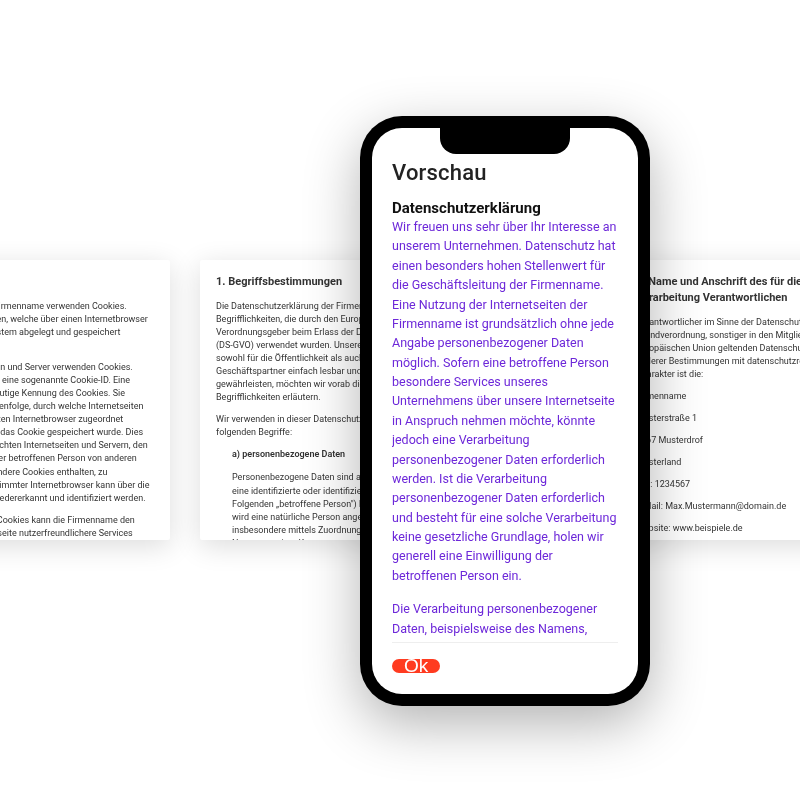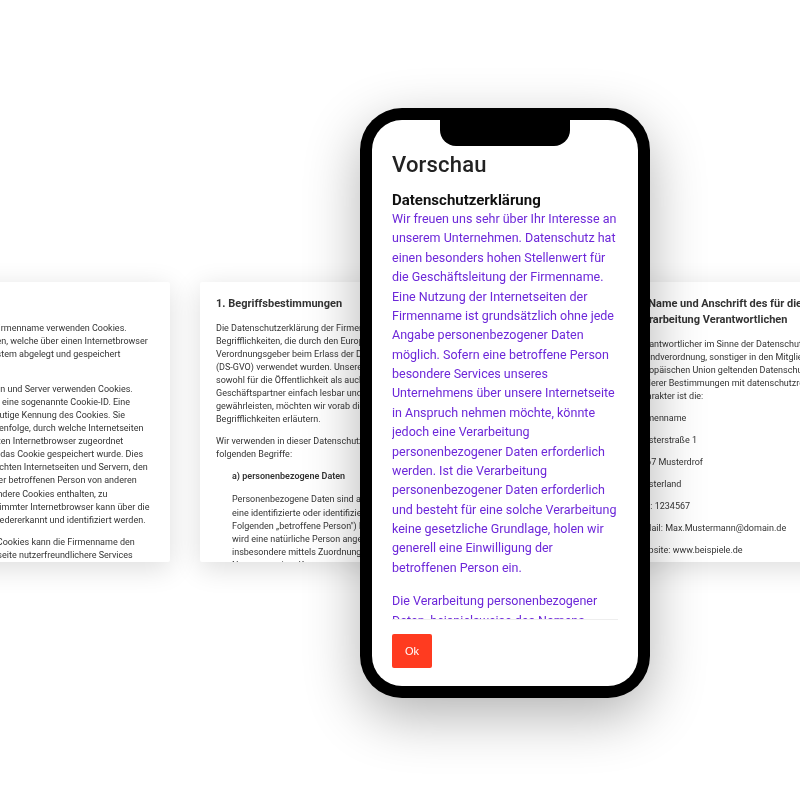--- a/index.html
+++ b/index.html
@@ -3,21 +3,21 @@
 <meta charset="utf-8">
 <style>
   * { box-sizing: border-box; margin: 0; padding: 0; }
   html, body { width: 800px; height: 800px; background: #ffffff; overflow: hidden; font-family: -apple-system, BlinkMacSystemFont, "Segoe UI", Roboto, Helvetica, Arial, sans-serif; color: #222; }
 
   .stage { position: relative; width: 800px; height: 800px; }
 
   
   .card {
     position: absolute;
-    top: 282px;
+    top: 260px;
     height: 280px;
     background: #fff;
     box-shadow: 0 6px 28px rgba(0,0,0,.14);
     border-radius: 2px;
     padding: 14px 16px;
     font-size: 9px;
     line-height: 1.45;
     color: #333;
     overflow: hidden;
   }
@@ -27,21 +27,21 @@
   .card .indent { padding-left: 16px; }
 
   .card.cookies { left: -110px; width: 280px; }
   .card.begriff { left: 200px; width: 300px; }
   .card.name { left: 620px; width: 260px; }
 
   
   .phone {
     position: absolute;
     left: 360px;
-    top: 108px;
+    top: 116px;
     width: 290px;
     height: 590px;
     background: #000;
     border-radius: 42px;
     padding: 12px;
     box-shadow: 0 18px 55px rgba(0,0,0,.30);
   }
   .screen {
     position: relative;
     width: 100%;
@@ -71,28 +71,28 @@
   .phone-body p { margin-bottom: 14px; }
   .phone-footer {
     padding-top: 14px;
     border-top: 1px solid #eee;
   }
   .ok-btn {
     display: inline-flex;
     align-items: center;
     justify-content: center;
     min-width: 40px;
-    height: 34px;
+    height: 14px;
     padding: 0 12px;
     background: #ff3b20;
     color: #fff;
-    font-size: 11px;
+    font-size: 19px;
     font-weight: 500;
     border: none;
-    border-radius: 2px;
+    border-radius: 7px;
     cursor: pointer;
   }
 </style>
 </head>
 <body>
 
 <div class="stage">
 
   <div class="card cookies">
     <h3>3. Cookies</h3>

